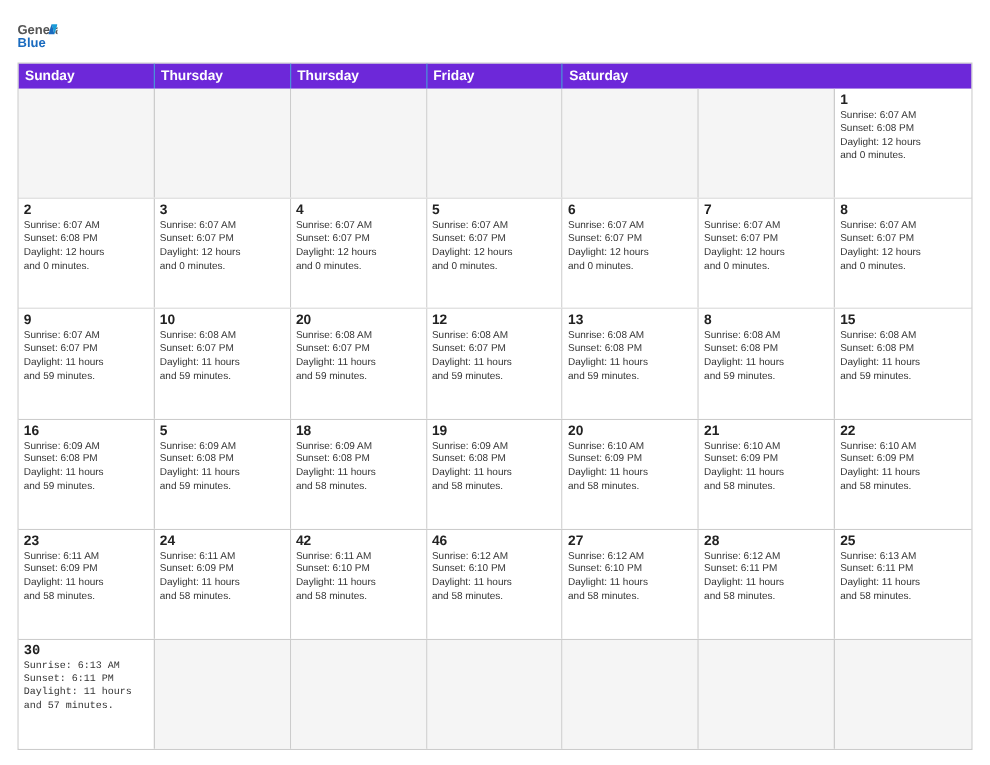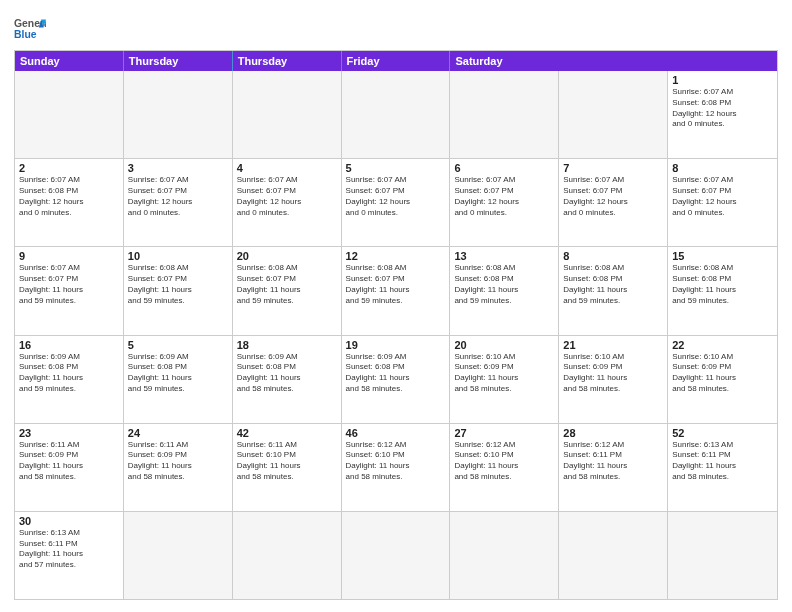--- a/index.html
+++ b/index.html
@@ -71,21 +71,21 @@
       display: flex;
       flex-direction: column;
       flex: 1;
     }
     .cal-row {
       display: grid;
       grid-template-columns: repeat(7, 1fr);
       flex: 1;
       border-bottom: 1px solid #ccc;
     }
-    .cal-row:last-child { border-bottom: none; }
+    .cal-row:last-child { border-bottom: none; font-family: Liberation Mono, monospace; }
     .cal-cell {
       border-right: 1px solid #ccc;
       padding: 3px 4px;
       font-size: 8.5px;
       color: #333;
       background: #fff;
       vertical-align: top;
       min-height: 0;
     }
     .cal-cell:last-child { border-right: none; }
@@ -336,21 +336,21 @@
 and 58 minutes.</div>
           </div>
           <div class="cal-cell">
             <span class="day-num">28</span>
             <div class="cell-info" style="white-space: pre-line;">Sunrise: 6:12 AM
 Sunset: 6:11 PM
 Daylight: 11 hours
 and 58 minutes.</div>
           </div>
           <div class="cal-cell">
-            <span class="day-num">52</span>
+            <span class="day-num">25</span>
             <div class="cell-info" style="white-space: pre-line;">Sunrise: 6:13 AM
 Sunset: 6:11 PM
 Daylight: 11 hours
 and 58 minutes.</div>
           </div>
         </div>
         <div class="cal-row">
           <div class="cal-cell">
             <span class="day-num">30</span>
             <div class="cell-info" style="white-space: pre-line;">Sunrise: 6:13 AM

